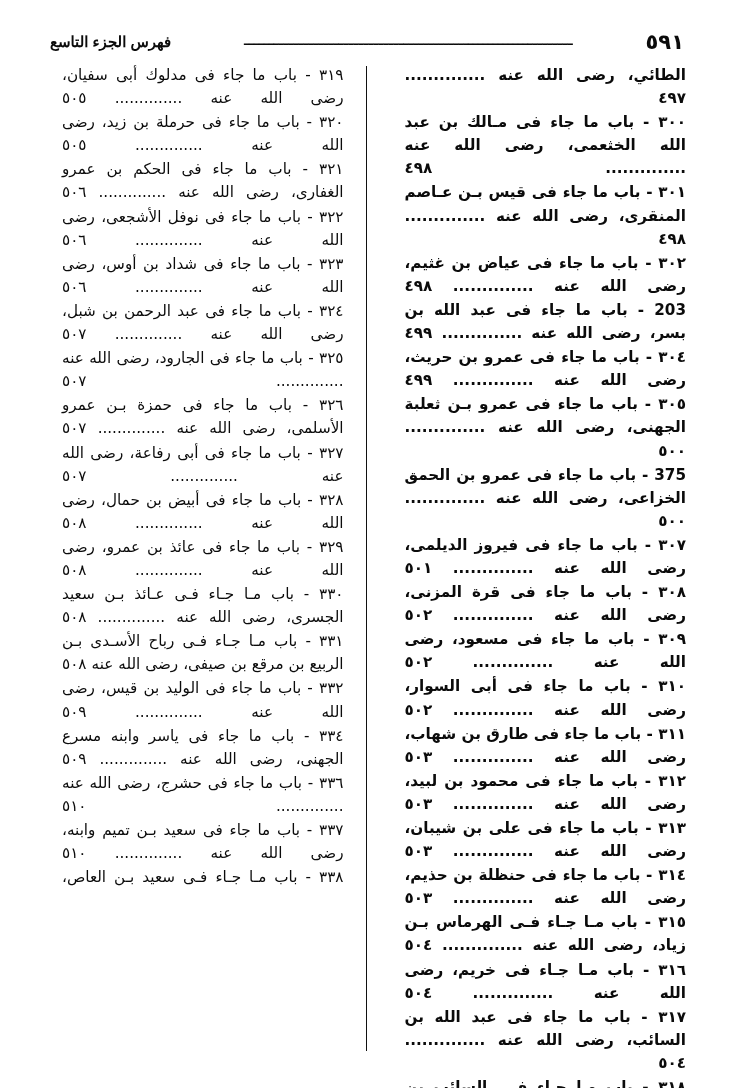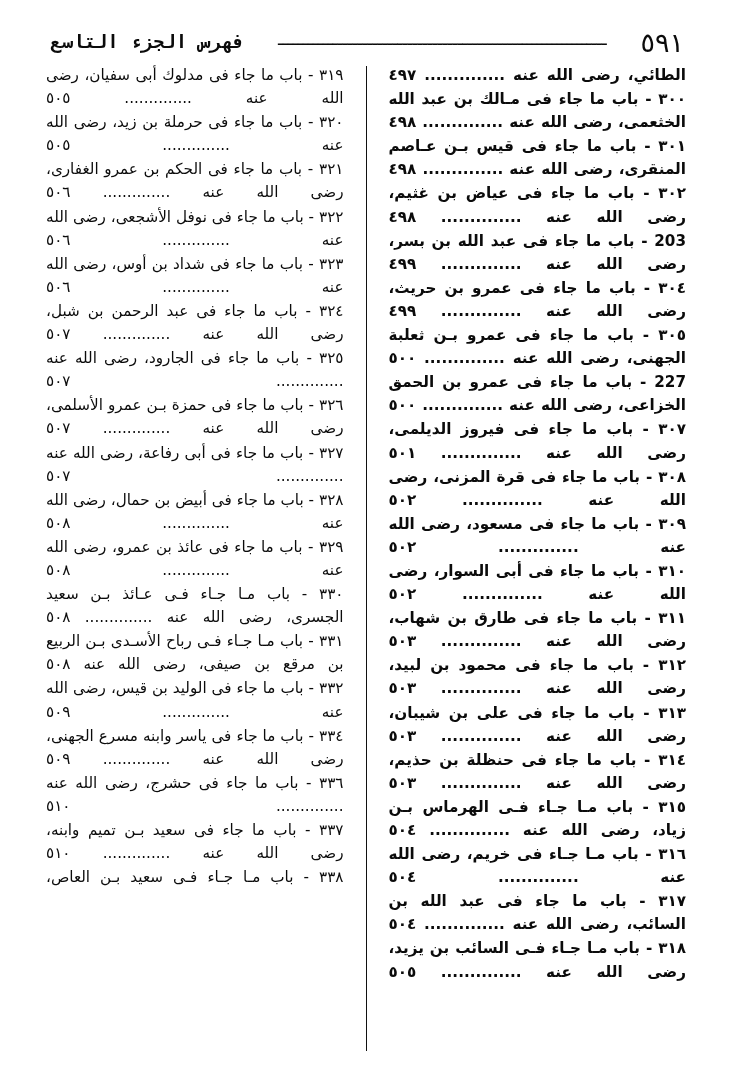--- a/index.html
+++ b/index.html
@@ -26,40 +26,40 @@
   
   .header {
     display: flex;
     flex-direction: row-reverse;
     align-items: center;
     justify-content: space-between;
     height: 36px;
     margin-bottom: 4px;
   }
   .header-title {
-    font-family: Liberation Mono, monospace;
-    font-size: 19px;
+    font-family: Liberation Sans, sans-serif;
+    font-size: 15px;
     font-weight: bold;
     letter-spacing: 0px;
     white-space: nowrap;
     padding-left: 4px;
   }
   .header-rule {
     flex: 1;
     font-size: 17px;
     letter-spacing: -0.5px;
     overflow: hidden;
     white-space: nowrap;
     text-align: center;
     margin: 12px 6px;
     transform: translateY(-3px);
   }
   .page-number {
-    font-size: 27px;
-    font-weight: normal;
+    font-size: 21px;
+    font-weight: bold;
     white-space: nowrap;
     padding-right: 2px;
   }
 
   
   .columns {
     position: relative;
     display: flex;
     flex-direction: row;
     height: 1000px;
@@ -76,21 +76,21 @@
     border-right: 1.6px solid #111;
     margin: 2px 8px 8px 8px;
     height: 985px;
   }
 
   .entry {
     font-size: 15.2px;
     line-height: 1.52;
     text-align: justify;
     text-align-last: justify;
-    margin: 0 0 1px 0;
+    margin: 0 0 1px 16px;
     word-spacing: 0px;
   }
   .entry .txt { }
   .entry .dots {
     letter-spacing: -0.5px;
   }
   .entry .pg {
     white-space: nowrap;
   }
 </style>
@@ -108,21 +108,21 @@
   <div class="columns">
 
     <div class="col col-right" id="col-right">
         <p class="entry"><span class="txt">الطائي، رضى الله عنه</span><span class="dots"> ..............</span><span class="pg"> ٤٩٧</span></p>
         <p class="entry"><span class="txt">٣٠٠ - باب ما جاء فى مـالك بن عبد الله الخثعمى، رضى الله عنه</span><span class="dots"> ..............</span><span class="pg"> ٤٩٨</span></p>
         <p class="entry"><span class="txt">٣٠١ - باب ما جاء فى قيس بـن عـاصم المنقرى، رضى الله عنه</span><span class="dots"> ..............</span><span class="pg"> ٤٩٨</span></p>
         <p class="entry"><span class="txt">٣٠٢ - باب ما جاء فى عياض بن غثيم، رضى الله عنه</span><span class="dots"> ..............</span><span class="pg"> ٤٩٨</span></p>
         <p class="entry"><span class="txt">203 - باب ما جاء فى عبد الله بن بسر، رضى الله عنه</span><span class="dots"> ..............</span><span class="pg"> ٤٩٩</span></p>
         <p class="entry"><span class="txt">٣٠٤ - باب ما جاء فى عمرو بن حريث، رضى الله عنه</span><span class="dots"> ..............</span><span class="pg"> ٤٩٩</span></p>
         <p class="entry"><span class="txt">٣٠٥ - باب ما جاء فى عمرو بـن ثعلبة الجهنى، رضى الله عنه</span><span class="dots"> ..............</span><span class="pg"> ٥٠٠</span></p>
-        <p class="entry"><span class="txt">227 - باب ما جاء فى عمرو بن الحمق الخزاعى، رضى الله عنه</span><span class="dots"> ..............</span><span class="pg"> ٥٠٠</span></p>
+        <p class="entry"><span class="txt">375 - باب ما جاء فى عمرو بن الحمق الخزاعى، رضى الله عنه</span><span class="dots"> ..............</span><span class="pg"> ٥٠٠</span></p>
         <p class="entry"><span class="txt">٣٠٧ - باب ما جاء فى فيروز الديلمى، رضى الله عنه</span><span class="dots"> ..............</span><span class="pg"> ٥٠١</span></p>
         <p class="entry"><span class="txt">٣٠٨ - باب ما جاء فى قرة المزنى، رضى الله عنه</span><span class="dots"> ..............</span><span class="pg"> ٥٠٢</span></p>
         <p class="entry"><span class="txt">٣٠٩ - باب ما جاء فى مسعود، رضى الله عنه</span><span class="dots"> ..............</span><span class="pg"> ٥٠٢</span></p>
         <p class="entry"><span class="txt">٣١٠ - باب ما جاء فى أبى السوار، رضى الله عنه</span><span class="dots"> ..............</span><span class="pg"> ٥٠٢</span></p>
         <p class="entry"><span class="txt">٣١١ - باب ما جاء فى طارق بن شهاب، رضى الله عنه</span><span class="dots"> ..............</span><span class="pg"> ٥٠٣</span></p>
         <p class="entry"><span class="txt">٣١٢ - باب ما جاء فى محمود بن لبيد، رضى الله عنه</span><span class="dots"> ..............</span><span class="pg"> ٥٠٣</span></p>
         <p class="entry"><span class="txt">٣١٣ - باب ما جاء فى على بن شيبان، رضى الله عنه</span><span class="dots"> ..............</span><span class="pg"> ٥٠٣</span></p>
         <p class="entry"><span class="txt">٣١٤ - باب ما جاء فى حنظلة بن حذيم، رضى الله عنه</span><span class="dots"> ..............</span><span class="pg"> ٥٠٣</span></p>
         <p class="entry"><span class="txt">٣١٥ - باب مـا جـاء فـى الهرماس بـن زياد، رضى الله عنه</span><span class="dots"> ..............</span><span class="pg"> ٥٠٤</span></p>
         <p class="entry"><span class="txt">٣١٦ - باب مـا جـاء فى خريم، رضى الله عنه</span><span class="dots"> ..............</span><span class="pg"> ٥٠٤</span></p>

